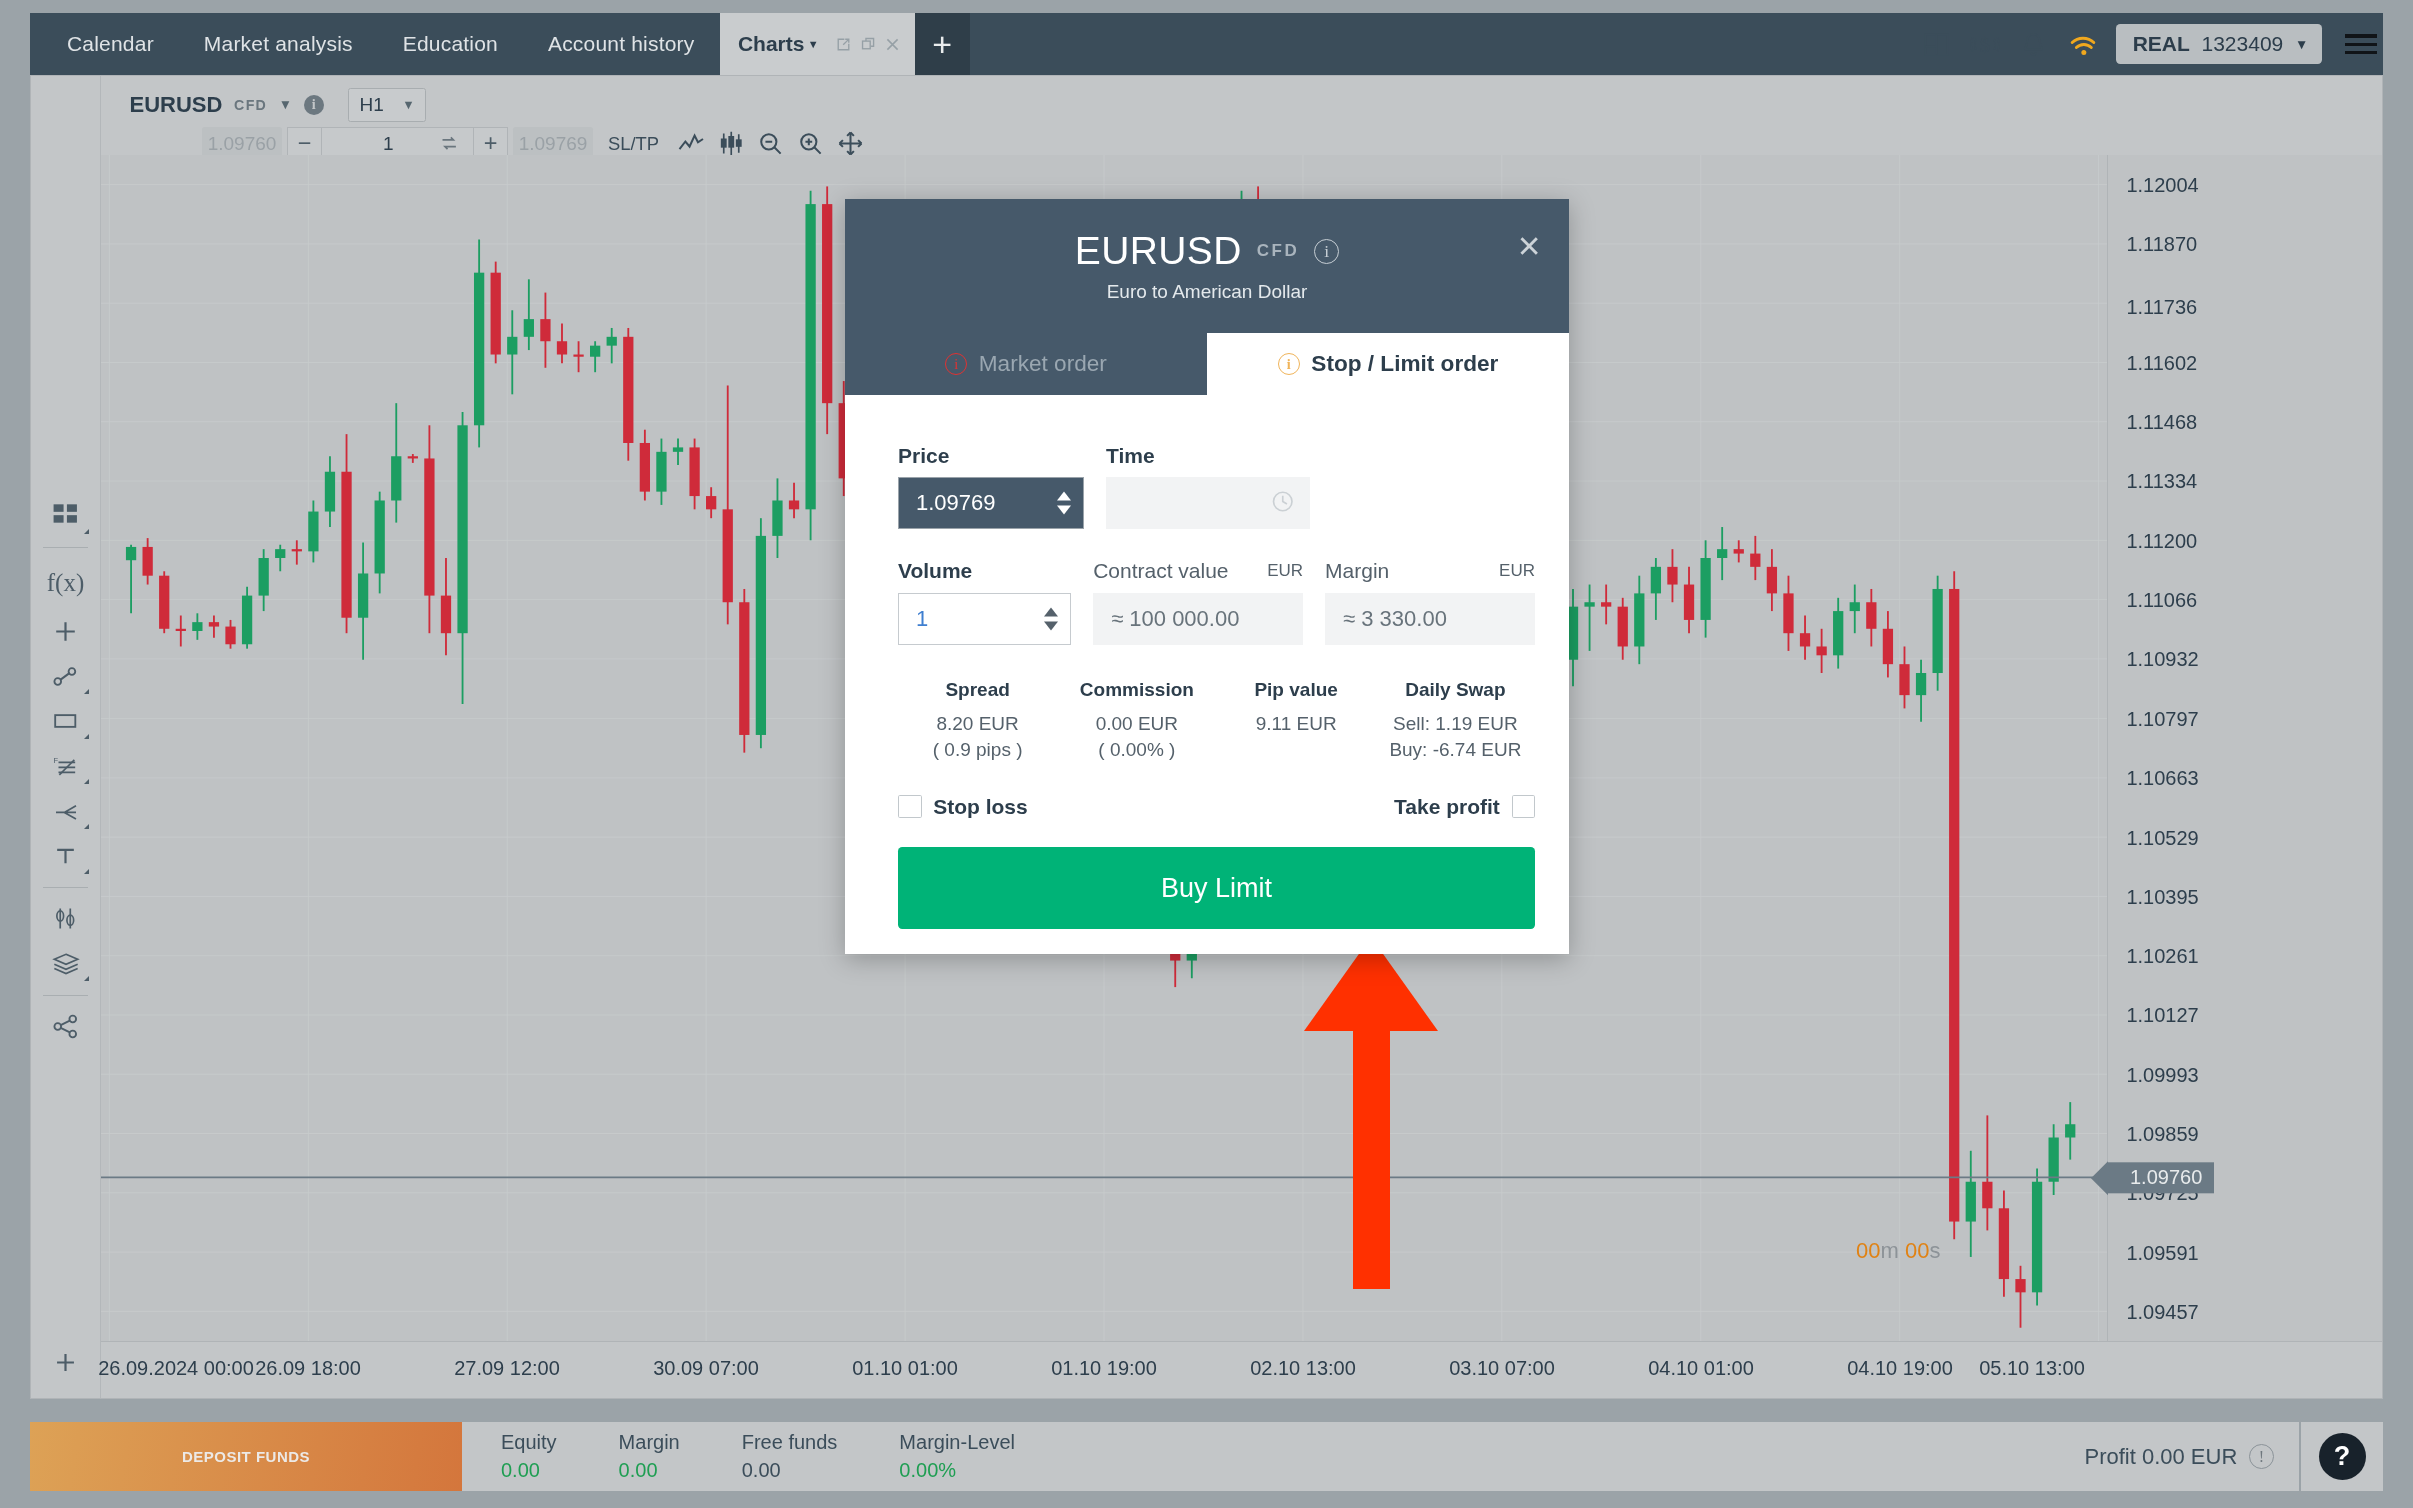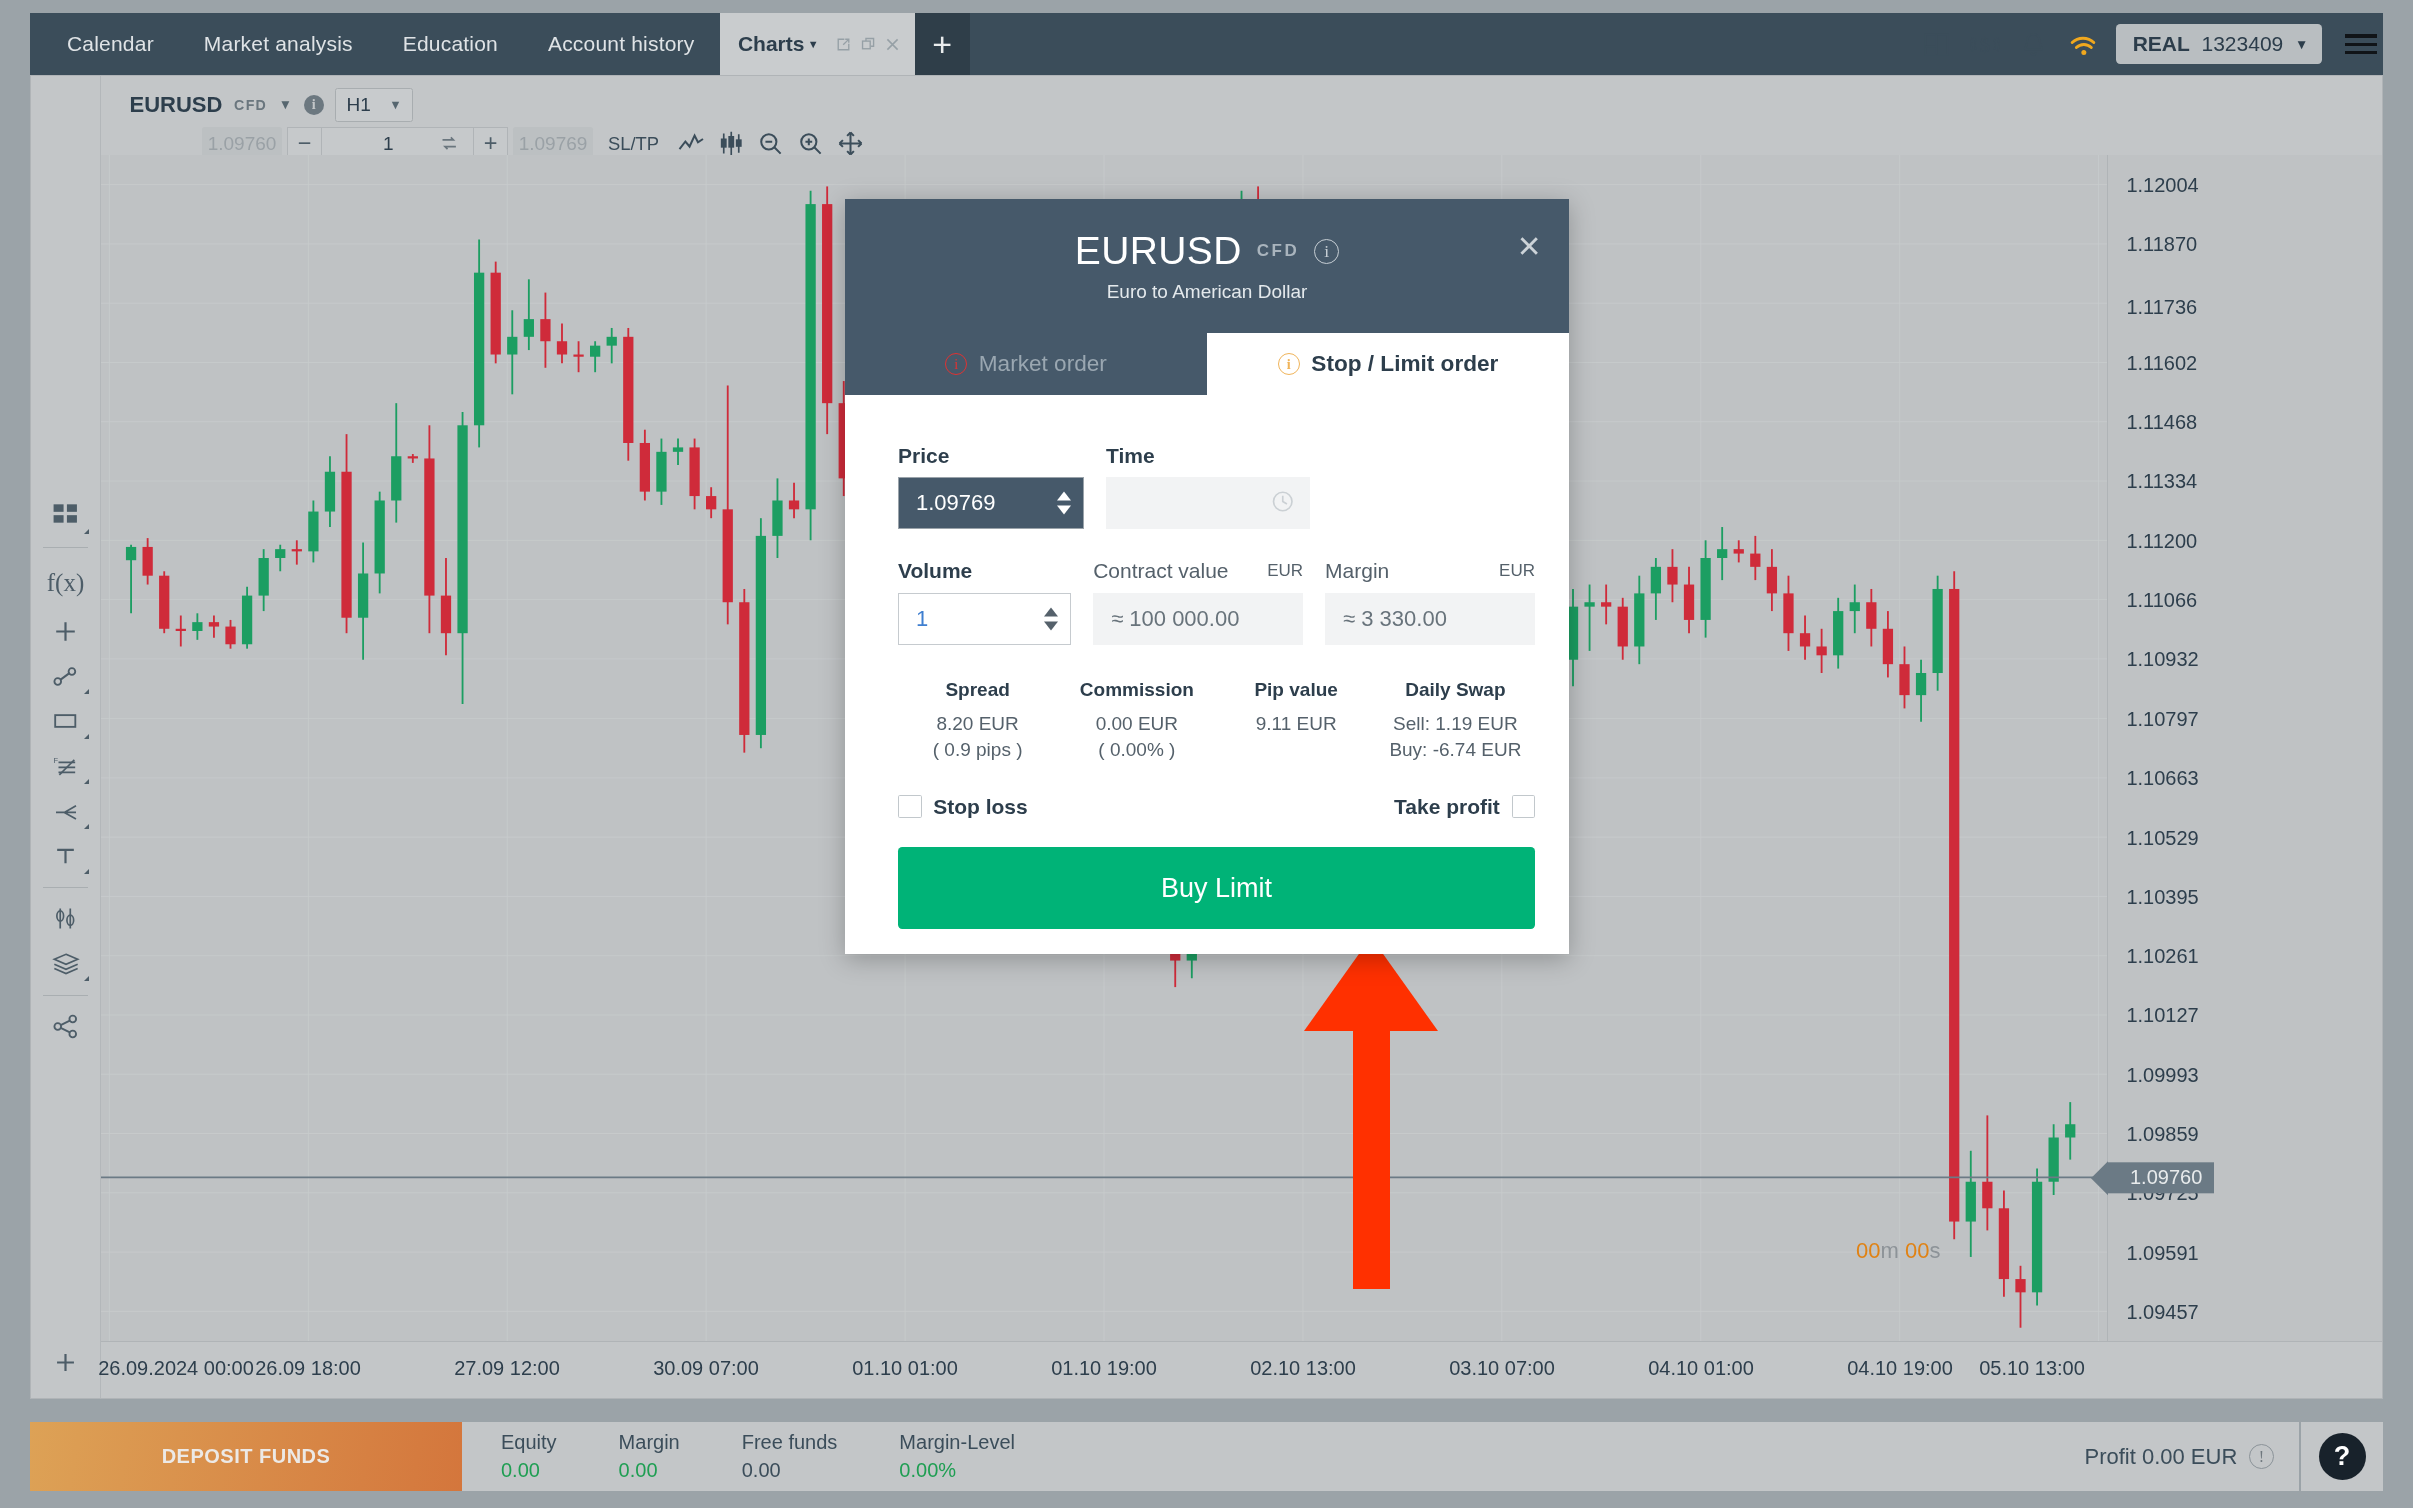--- a/index.html
+++ b/index.html
@@ -77,21 +77,21 @@
   .sym-row { display:flex; align-items:center; gap:11.7px; padding:11.7px 0 0 28.5px; }
   .sym-name { font-size:22px; font-weight:bold; color:#2d3e4c; }
   .sym-cfd { font-size:14.2px; font-weight:bold; color:#6a767e; letter-spacing:1.3px; }
   .sym-caret { color:#56666f; font-size:13.4px; }
   .info-dot {
     width:20px;height:20px;border-radius:50%;background:#6c7880;color:#c3c6c8;
     font-size:14.2px;font-weight:bold;display:flex;align-items:center;justify-content:center;
     font-family:"Liberation Serif",serif;
   }
   .tf-select {
-    margin-left:0; border:0.8px solid #a8adb0; background:#c8cbcd; border-radius:2.5px;
+    margin-left:13px; border:0.8px solid #a8adb0; background:#c8cbcd; border-radius:2.5px;
     height:16px; padding:16px 10px; display:flex; align-items:center; gap:18.4px;
     font-size:19px; color:#2d3e4c; cursor:pointer;
   }
   .tf-select .caret { font-size:12.6px; color:#56666f; }
 
   .tool-row { display:flex; align-items:center; gap:0; padding:5px 0 0 101px; }
   .bidbox {
     background:#bcc0c2; color:#9aa1a6; font-size:19px; height:34px; width:80px;
     display:flex; align-items:center; justify-content:center; border-radius:2.5px;
   }
@@ -137,21 +137,21 @@
      display:flex;align-items:center;justify-content:center;color:#4d5d68;font-size:28.5px; }
 
   
   .bottombar {
     position:absolute; left:30px; bottom:17px; width:2353px; height:69px;
     background:#c3c6c8; display:flex; align-items:stretch;
   }
   .deposit {
     width:432px; background:linear-gradient(100deg,#dda256 0%,#d4763c 100%);
     display:flex; align-items:center; justify-content:center;
-    color:#ece9e6; font-size:20px; font-weight:bold; letter-spacing:0.5px; cursor:pointer;
+    color:#ece9e6; font-size:15px; font-weight:bold; letter-spacing:0.5px; cursor:pointer;
   }
   .stats { display:flex; align-items:center; gap:0; padding-left:39px; }
   .stat { display:flex; flex-direction:column; justify-content:center; margin-right:62px; }
   .stat .k { font-size:20px; color:#3b4d5a; margin-bottom:5.9px; }
   .stat .v { font-size:20px; }
   .v.green { color:#1e9e52; }
   .v.dark { color:#3b4d5a; }
   .profit { margin-left:auto; display:flex; align-items:center; gap:11.7px; padding-right:25px; font-size:22px; color:#3b4d5a; }
   .circ-i { width:25px;height:25px;border-radius:50%;border:1.7px solid #8b9399;color:#6f787e;
      display:flex;align-items:center;justify-content:center;font-size:16px;font-family:"Liberation Serif",serif; }

